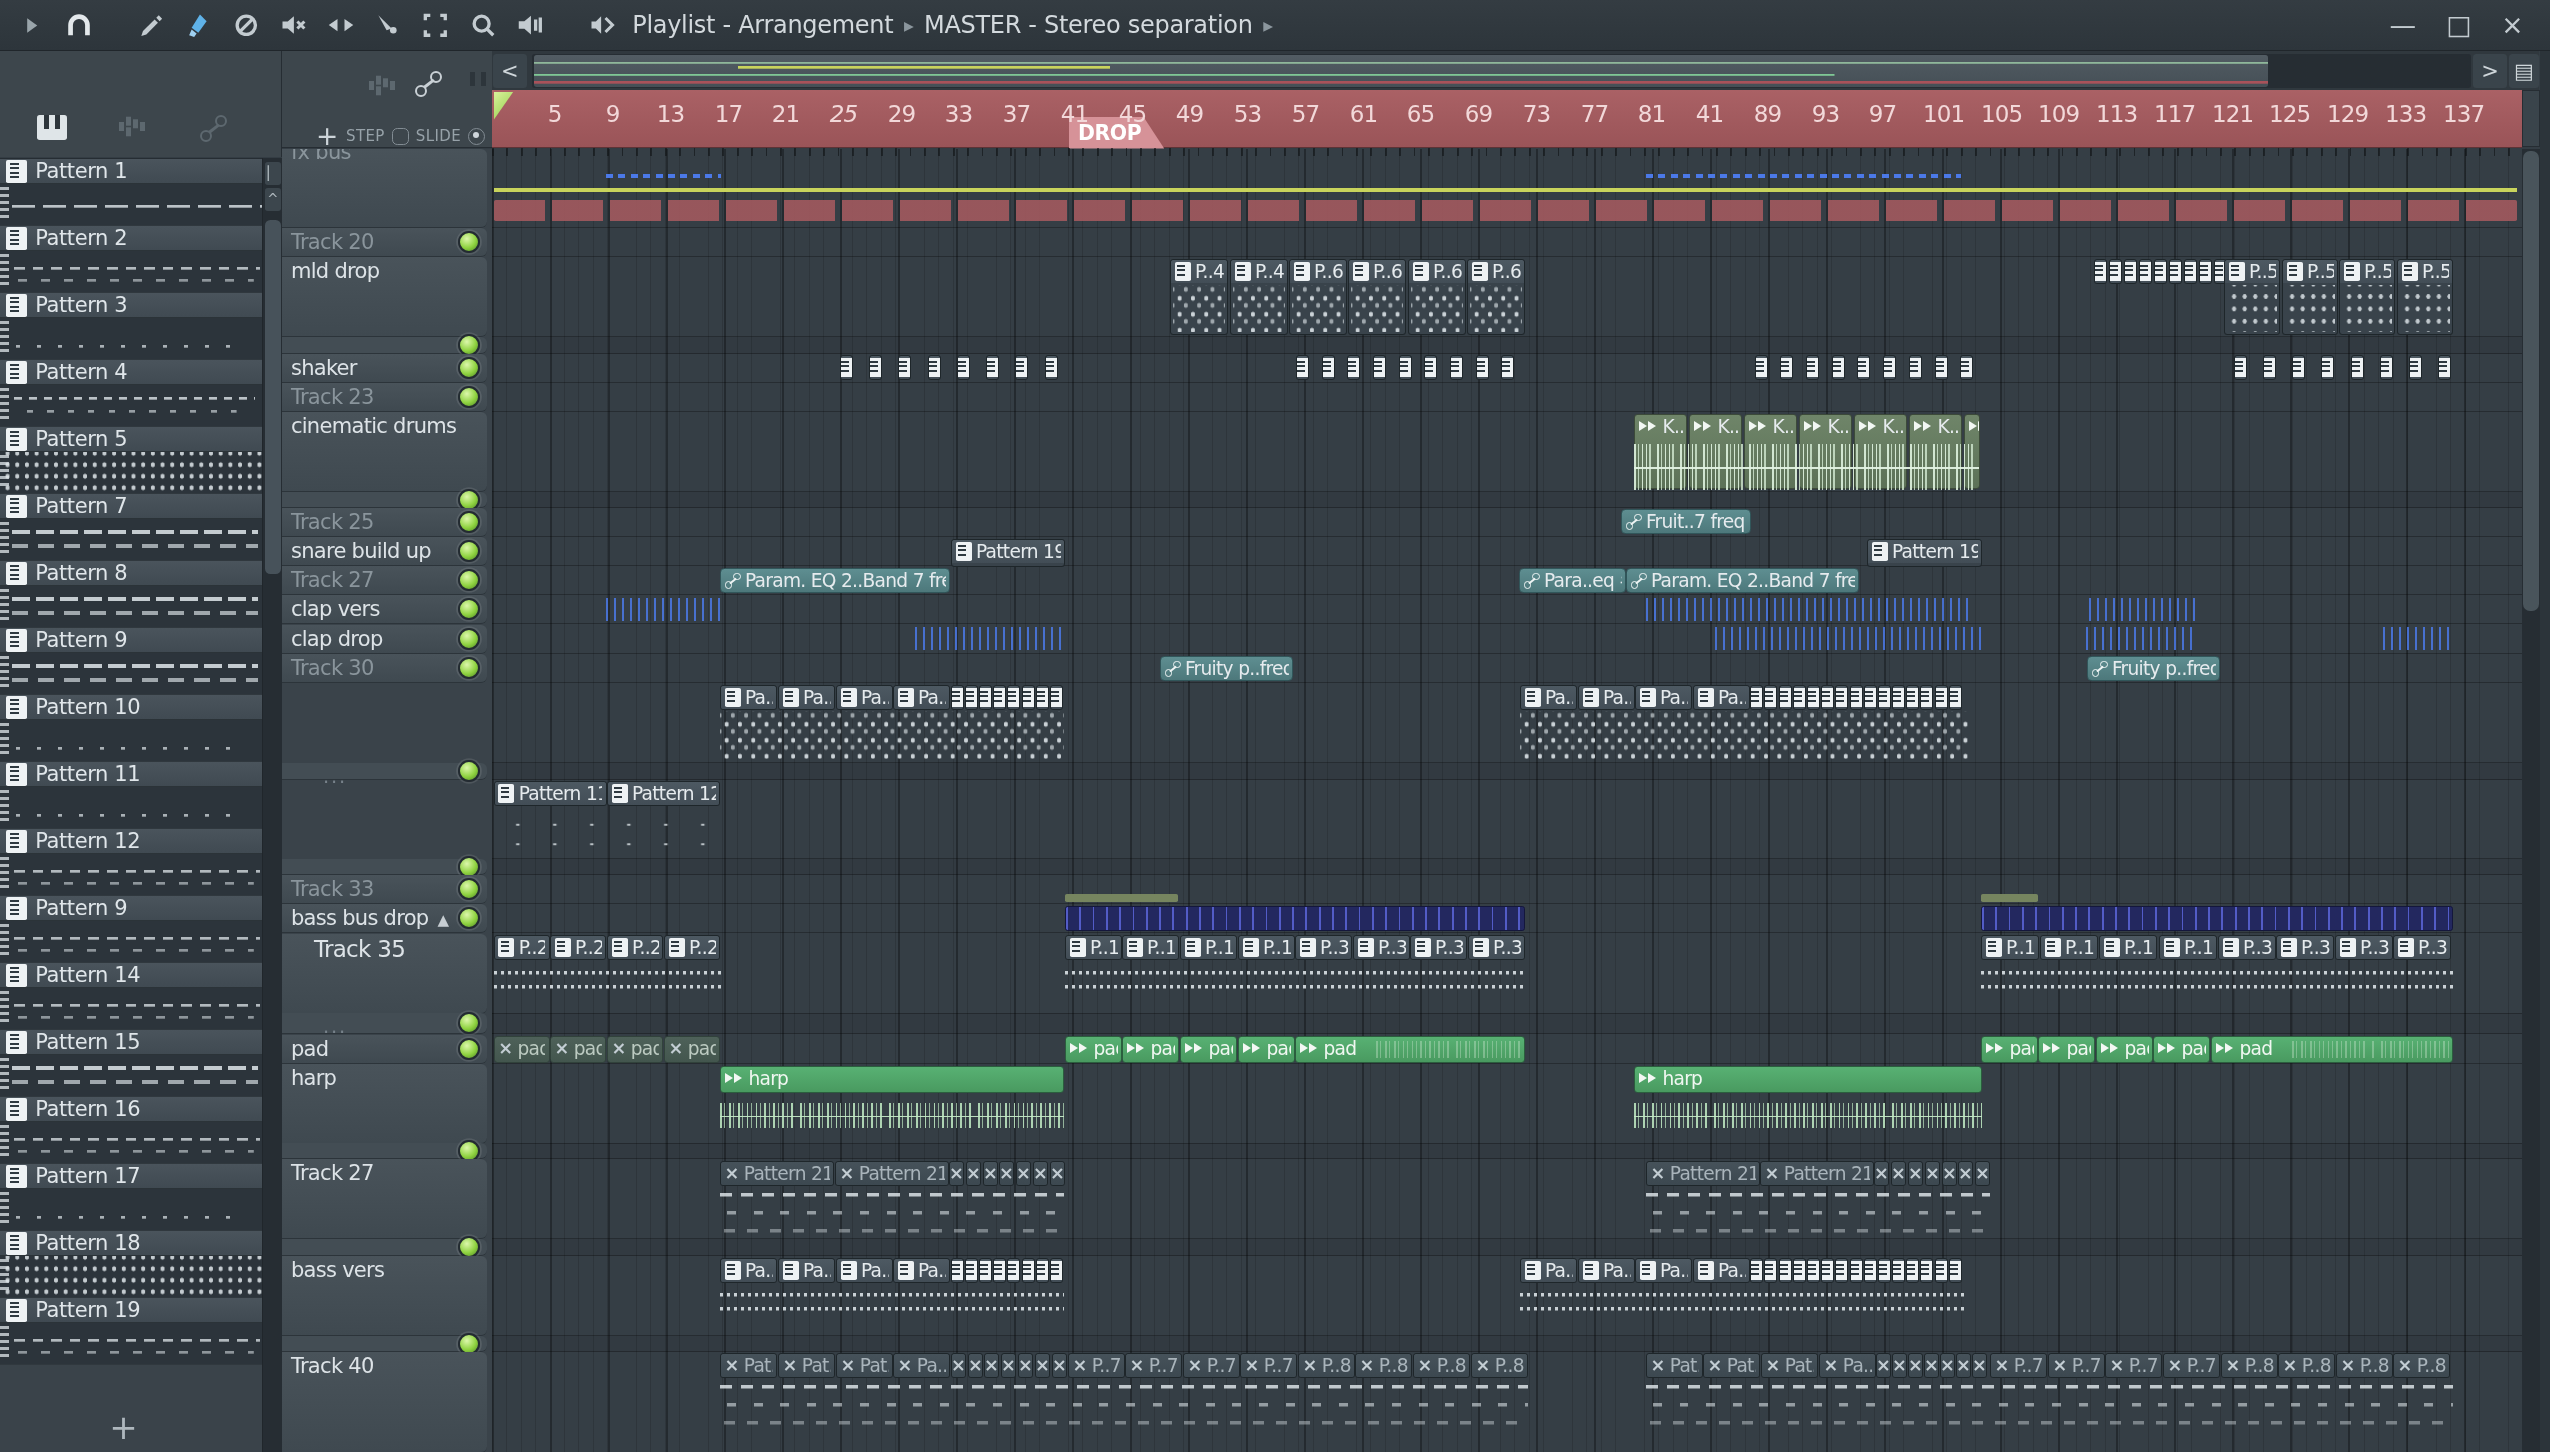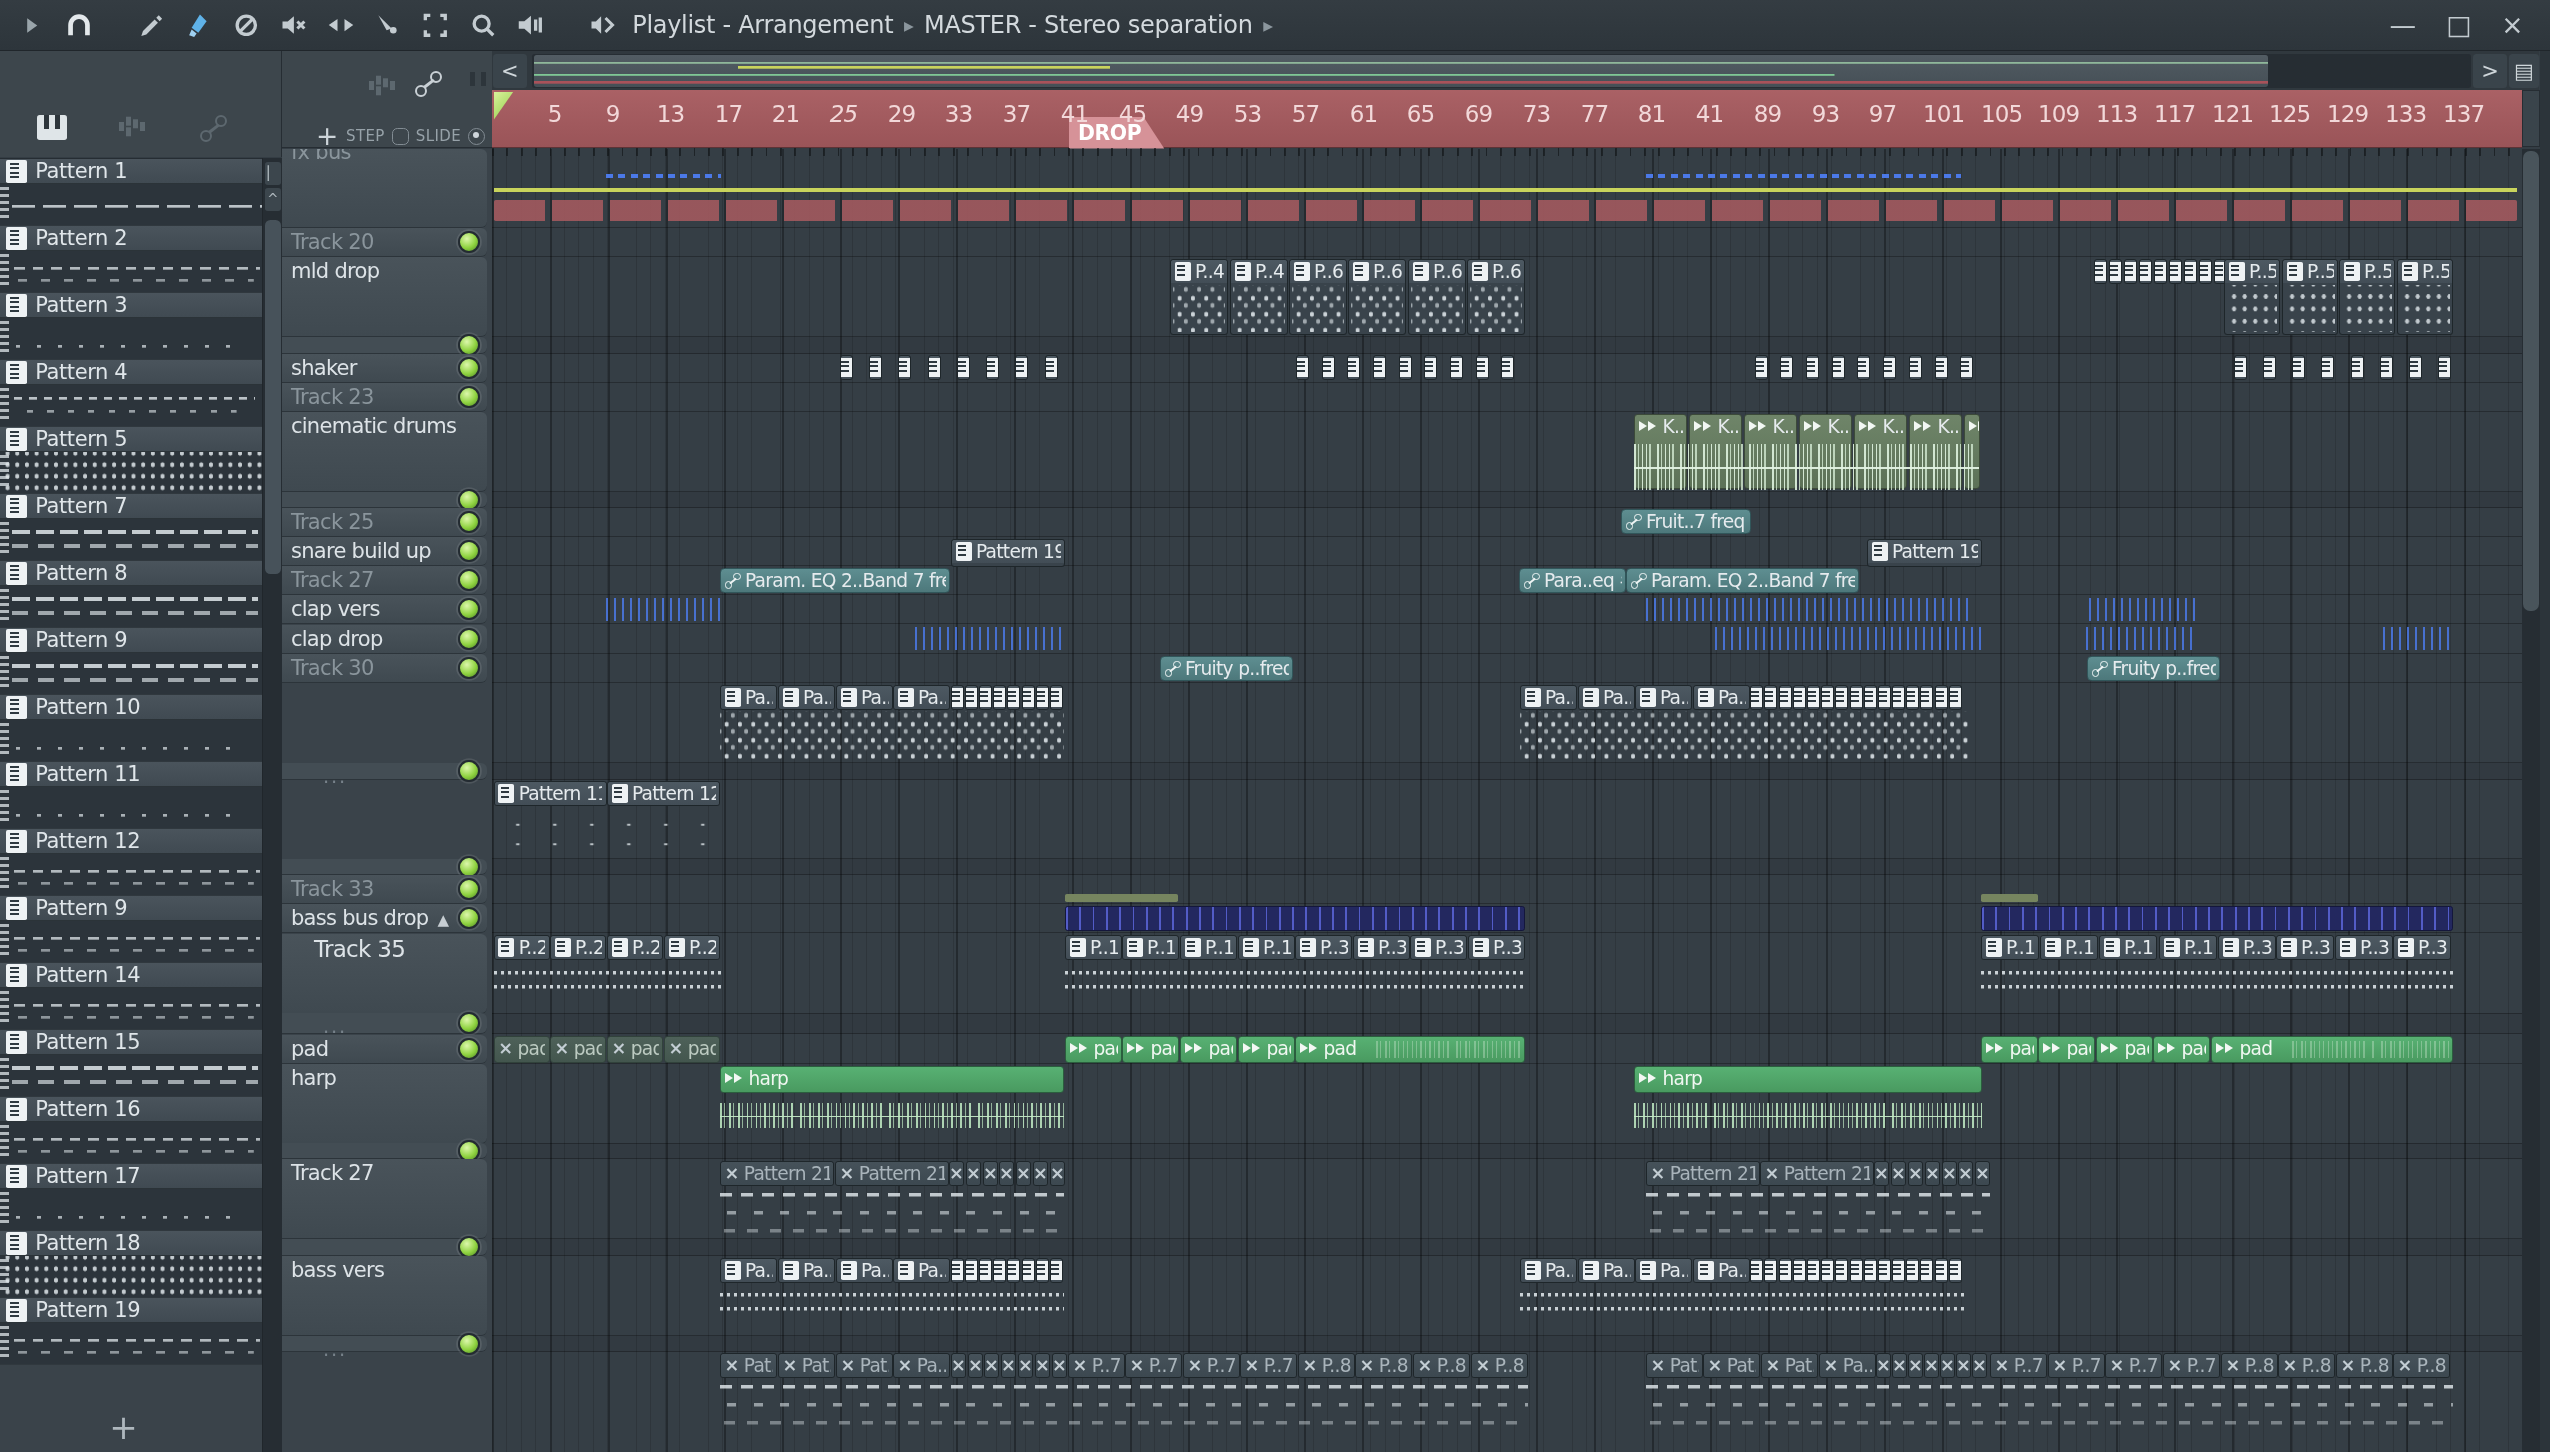--- a/index.html
+++ b/index.html
@@ -563,20 +563,23 @@
         <span class="tlbl">...</span>
         <div class="led"></div>
       </div>
       <div class="trow" style="top: 1107px; height: 80px;">
         <span class="tlbl">bass vers</span>
       </div>
       <div class="trow dotsrow" style="top: 1187px; height: 16px;">
         <span class="tlbl">...</span>
         <div class="led"></div>
       </div>
+      <div class="trow" style="top: 1203px; height: 101px;">
+        <span class="tlbl">Track 40</span>
+      </div>
     </div>
 
   <div class="grid" id="grid">
       <div class="lane" style="top: 0px; height: 79px;"></div>
       <div class="lane" style="top: 79px; height: 29px;"></div>
       <div class="lane" style="top: 108px; height: 80px;"></div>
       <div class="lane dots" style="top: 188px; height: 17px;"></div>
       <div class="lane" style="top: 205px; height: 29px;"></div>
       <div class="lane" style="top: 234px; height: 29px;"></div>
       <div class="lane" style="top: 263px; height: 80px;"></div>

